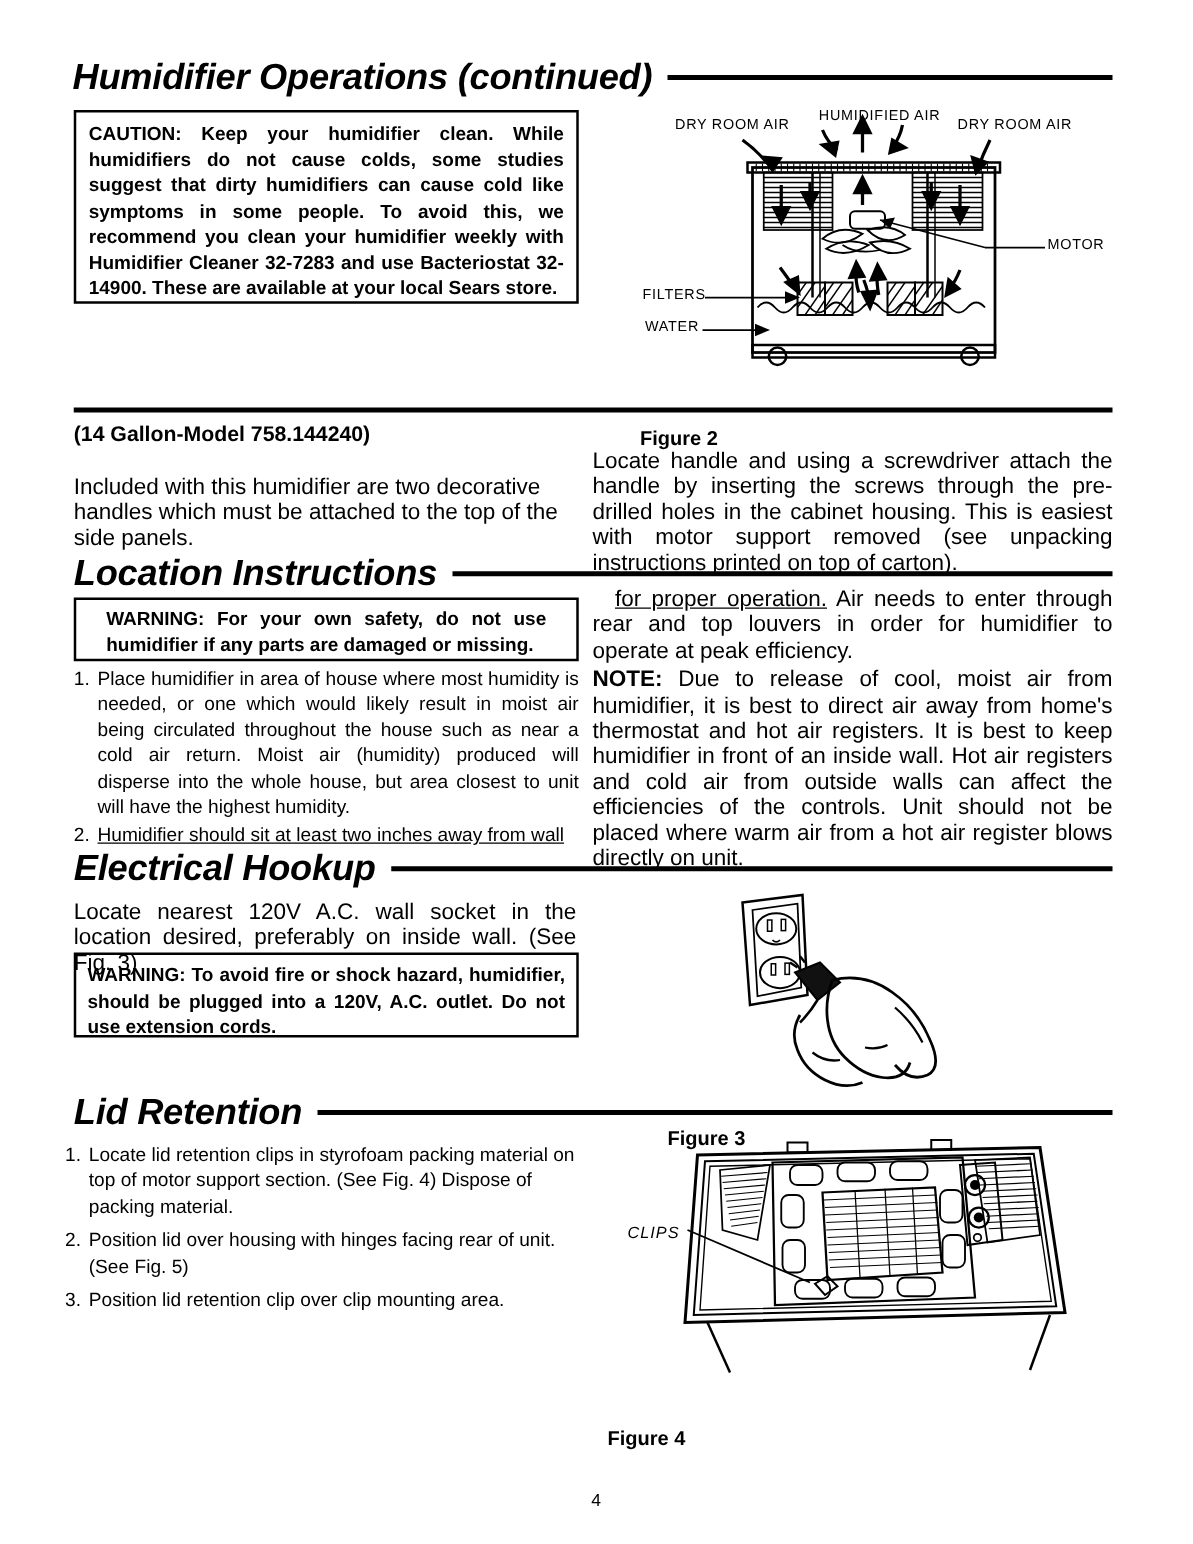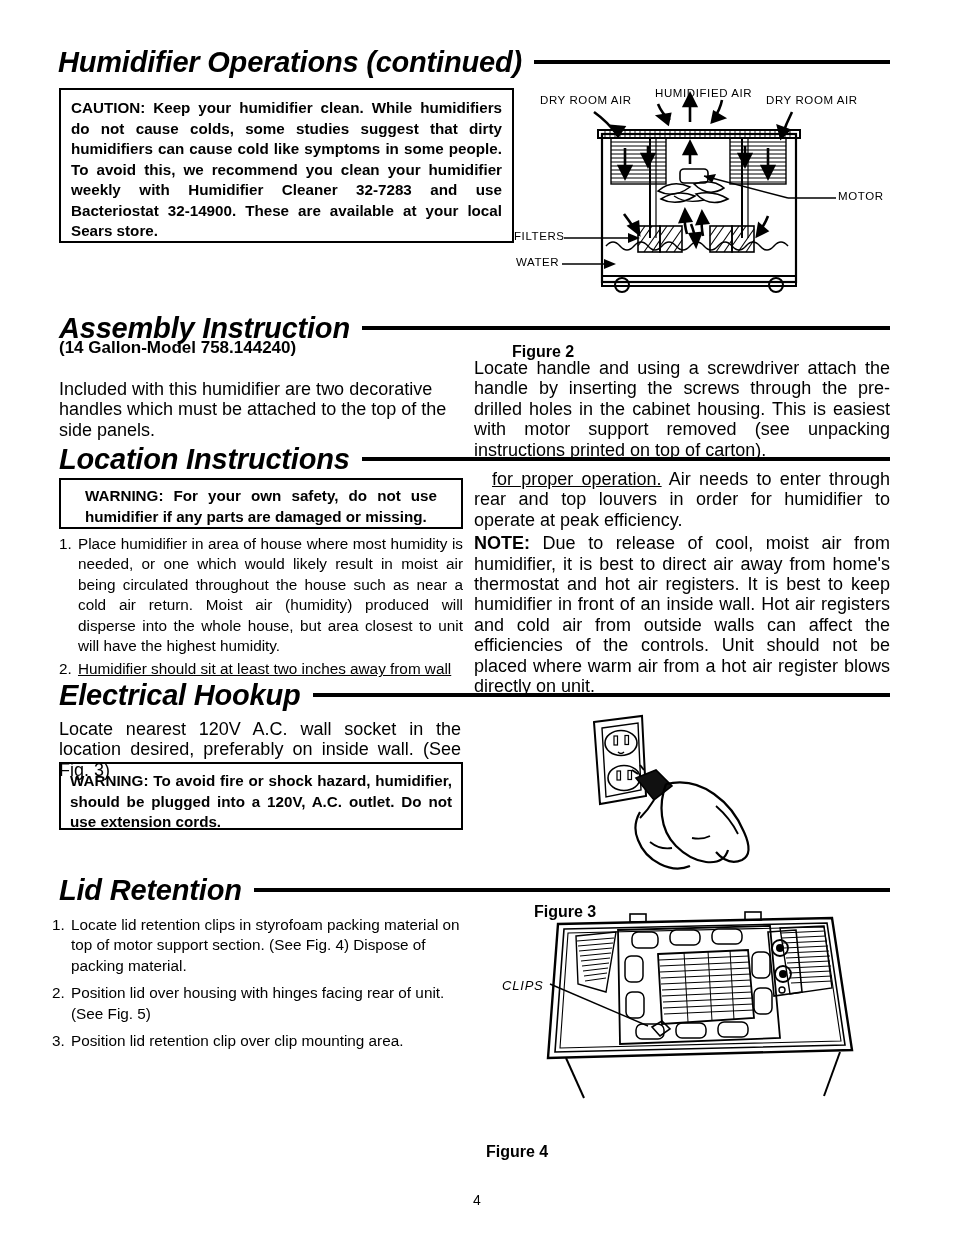--- a/index.html
+++ b/index.html
@@ -55,21 +55,21 @@
 </head>
 <body>
 
 <div class="page">
 
   <div class="sec-head" style="left:58px;top:45px;width:832px;height:34px;">
     <span class="ttl">Humidifier Operations (continued)</span>
     <span class="rule"></span>
   </div>
 
-  <div class="warnbox" style="left:59px;top:88px;width:455px;height:155px;padding:8px 10px 4px 10px;">
+  <div class="warnbox" style="left:59px;top:88px;width:404px;height:155px;padding:8px 10px 4px 10px;">
     <p>CAUTION: Keep your humidifier clean. While humidifiers do not cause colds, some studies suggest that dirty humidifiers can cause cold like symptoms in some people. To avoid this, we recommend you clean your humidifier weekly with Humidifier Cleaner 32-7283 and use Bacteriostat 32-14900. These are available at your local Sears store.</p>
   </div>
 
   <div class="fig" style="left:498px;top:86px;">
     <svg width="420" height="235" viewBox="0 0 420 235">
 
       <rect class="ln" x="104" y="48" width="194" height="148" stroke-width="2.2"></rect>
 
       <rect class="ln" x="100" y="44" width="202" height="8" stroke-width="2" fill="#fff"></rect>
 
@@ -253,21 +253,20 @@
     <div class="figlabel" style="left:157px;top:1px;">HUMIDIFIED AIR</div>
     <div class="figlabel" style="left:268px;top:8px;">DRY ROOM AIR</div>
     <div class="figlabel" style="left:340px;top:104px;">MOTOR</div>
     <div class="figlabel" style="left:16px;top:144px;">FILTERS</div>
     <div class="figlabel" style="left:18px;top:170px;">WATER</div>
   </div>
 
   <div class="figcap" style="left:512px;top:297px;">Figure 2</div>
 
   <div class="sec-head" style="left:59px;top:312px;width:831px;height:32px;">
-    <span class="ttl">Assembly Instruction</span>
     <span class="rule"></span>
   </div>
 
   <div class="subhead" style="left:59px;top:338px;width:400px;">(14 Gallon-Model  758.144240)</div>
 
   <div class="body-text lead" style="left:59px;top:379px;width:402px;">
     <p>Included with this humidifier are two decorative handles which must be attached to the top of the side panels.</p>
   </div>
 
   <div class="body-text" style="left:474px;top:358px;width:416px;">

